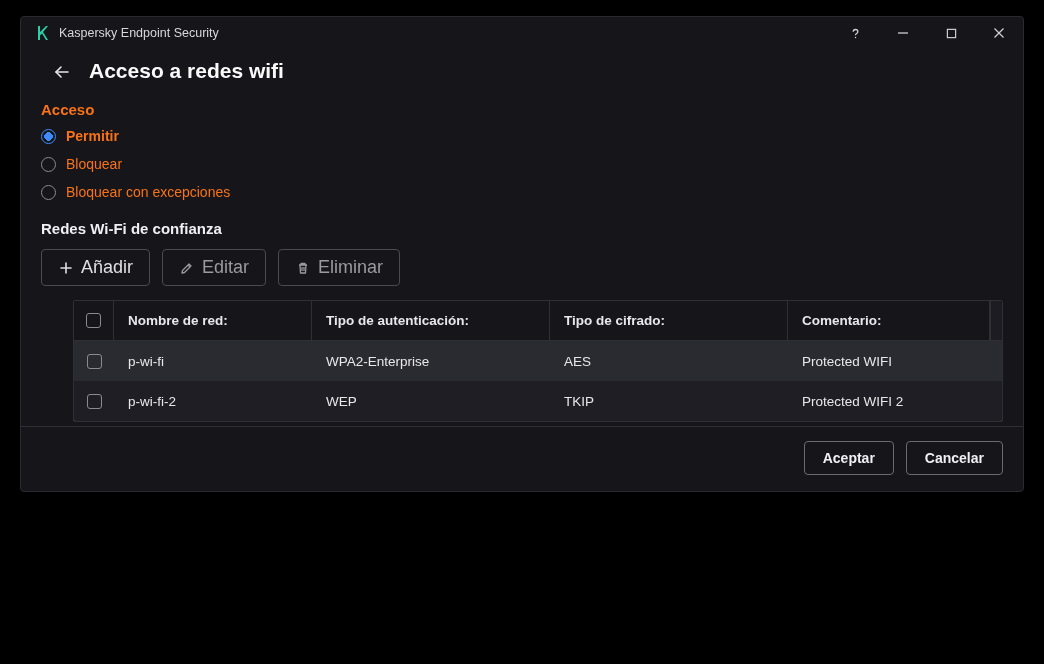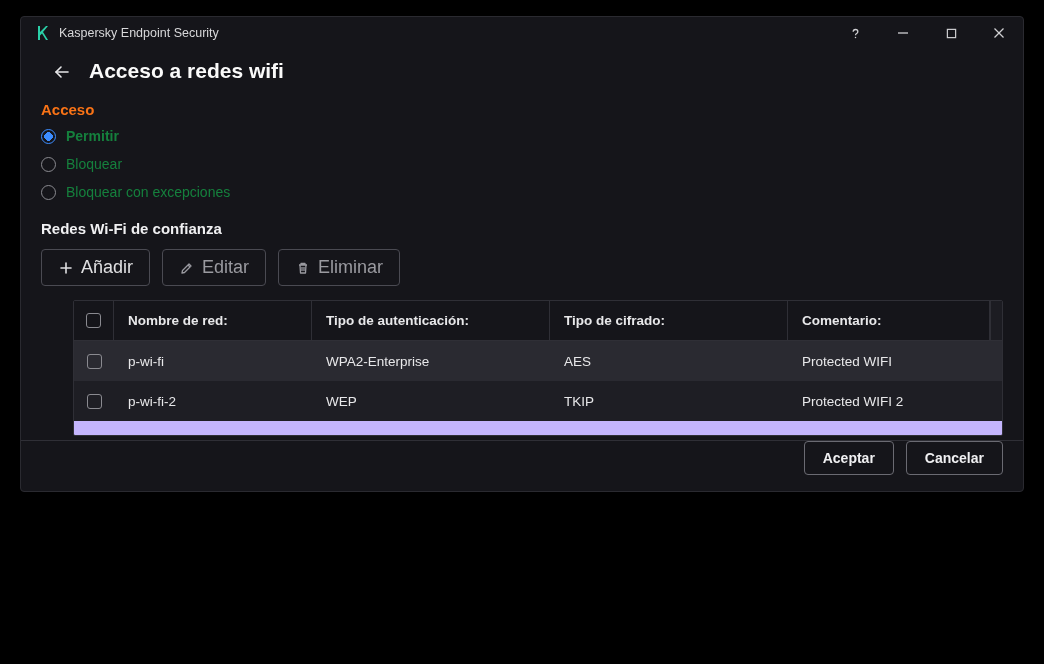--- a/index.html
+++ b/index.html
@@ -115,21 +115,21 @@
     border:1.5px solid #8a8a90;
     position:relative;
     flex-shrink:0;
   }
   .radio.checked {
     border-color:#3c8cff;
     background: radial-gradient(circle, #3c8cff 0 45%, transparent 46% 100%);
   }
   .radio-label {
     font-size: 14px;
-    color:#15803d;
+    color:#f97316;
   }
   .radio-row.checked .radio-label {
     font-weight:700;
   }
   .subsection-label {
     font-size: 15px;
     font-weight:700;
     color:#f0f0f2;
     margin-bottom: 12px;
   }
@@ -212,21 +212,21 @@
   .td { font-weight:400; }
   .checkbox {
     width:15px;
     height:15px;
     border:1.5px solid #8a8a90;
     border-radius:3px;
   }
   
   .footer {
     border-top:1px solid #2f2f36;
-    padding: 0 20px 16px 20px;
+    padding: 14px 20px 16px 20px;
     display:flex;
     justify-content:flex-end;
     gap:12px;
     align-items:flex-end;
   }
   .action-btn {
     padding: 8px 18px;
     border:1px solid #6a6a72;
     border-radius:4px;
     background:transparent;

